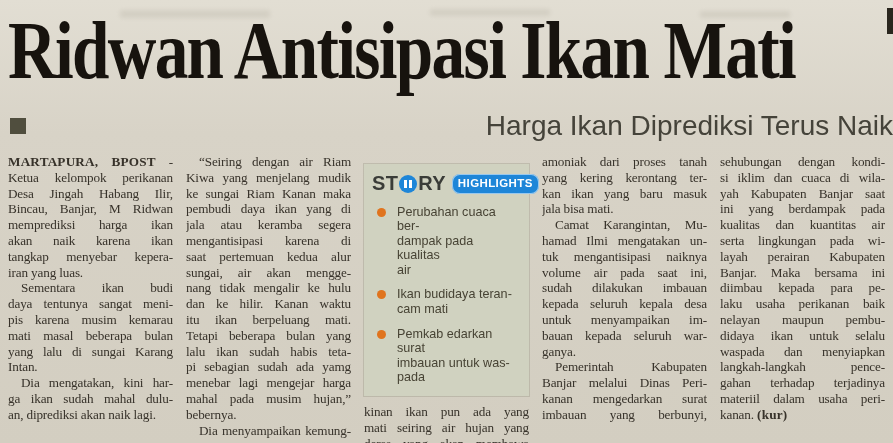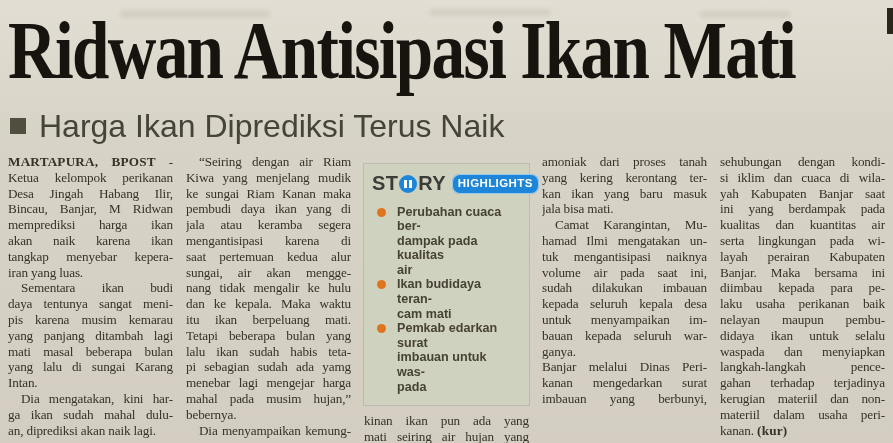--- a/index.html
+++ b/index.html
@@ -22,41 +22,41 @@
   .corner{position:absolute;right:0;top:0;width:6px;height:26px;background:#2a261e;}
 
   .headline{
     margin:8px 0 0 8px;height:92px;line-height:1.05;white-space:nowrap;
     font-family:"Liberation Serif",serif;font-weight:bold;font-size:82px;
     letter-spacing:-2px;color:var(--headline-ink);
     transform:scaleX(.82);transform-origin:0 50%;
   }
   .subhead{
     display:flex;align-items:center;gap:13px;margin:10px 0 0 10px;height:32px;
-    font-family:"Liberation Sans",sans-serif;font-size:32px;color:var(--subhead-ink);
+    font-family:"Liberation Sans",sans-serif;font-size:28px;color:var(--subhead-ink);justify-content:space-between;
   }
   .sq{width:16px;height:16px;background:var(--square);flex:none;}
 
   .cols{display:flex;gap:13px;margin:12px 8px 0 8px;}
   .col{flex:1 1 0;min-width:0;font-size:13.2px;line-height:15.8px;color:var(--ink);}
   .ln{text-align:justify;text-align-last:justify;overflow:hidden;white-space:nowrap;letter-spacing:-0.15px;}
   .ln.end{text-align-last:left;}
   .ln.ind{text-indent:13px;}
   .ln b{letter-spacing:.2px;margin-top:35px;}
 
   .hlbox{background:var(--box-bg);margin:10px 0 8px 0;padding:10px 8px 11px 8px;box-shadow:0 0 0 1px rgba(120,118,100,.25);}
   .hlrow{display:flex;align-items:center;font-family:Liberation Sans, sans-serif;font-weight:bold;}
   .st{font-size:20px;color:#3a3c38;letter-spacing:.3px;}
   .circ{width:18px;height:18px;border-radius:50%;background:var(--accent-blue);
         display:inline-flex;align-items:center;justify-content:center;gap:2.5px;margin:0 1px;flex:none;}
   .circ .bar{width:2.5px;height:8px;background:#fff;}
   .badge{background:var(--accent-blue);color:#fff;font-size:11.5px;line-height:1;
          padding:4px 6px;margin-left:6px;letter-spacing:.4px;border-radius:8px;
          box-shadow:inset 0 0 0 1px rgba(255,255,255,.55);white-space:nowrap;}
-  ul.hl-items{list-style:none;margin:11px 4px 0 0;padding:0;display:flex;flex-direction:column;font-weight:bold;}
+  ul.hl-items{list-style:none;margin:11px 4px 0 0;padding:0;display:flex;flex-direction:column;gap:10px;}
   .hl-item{display:flex;gap:11px;align-items:flex-start;}
   .dot{width:9px;height:9px;border-radius:50%;background:var(--accent-orange);margin:3px 0 0 5px;flex:none;}
   .hl-tx{font-family:"Liberation Sans",sans-serif;font-size:12.6px;line-height:14.6px;color:#474334;text-align:left;white-space:normal;}
 </style>
 </head>
 <body>
 
 <div class="page">
   <div class="ghost g1"></div>
   <div class="ghost g2"></div>
@@ -76,39 +76,38 @@
         <div class="ln">Ketua kelompok perikanan</div>
         <div class="ln">Desa Jingah Habang Ilir,</div>
         <div class="ln">Bincau, Banjar, M Ridwan</div>
         <div class="ln">memprediksi harga ikan</div>
         <div class="ln">akan naik karena ikan</div>
         <div class="ln">tangkap menyebar kepera-</div>
         <div class="ln end">iran yang luas.</div>
         <div class="ln ind">Sementara ikan budi</div>
         <div class="ln">daya tentunya sangat meni-</div>
         <div class="ln">pis karena musim kemarau</div>
-        <div class="ln">yang panjang ditambah lagi</div>
         <div class="ln">mati masal beberapa bulan</div>
         <div class="ln">yang lalu di sungai Karang</div>
         <div class="ln end">Intan.</div>
         <div class="ln ind">Dia mengatakan, kini har-</div>
         <div class="ln">ga ikan sudah mahal dulu-</div>
         <div class="ln end">an, diprediksi akan naik lagi.</div>
       </div>
     <div class="col">
         <div class="ln ind">“Seiring dengan air Riam</div>
         <div class="ln">Kiwa yang menjelang mudik</div>
         <div class="ln">ke sungai Riam Kanan maka</div>
         <div class="ln">pembudi daya ikan yang di</div>
         <div class="ln">jala atau keramba segera</div>
         <div class="ln">mengantisipasi karena di</div>
         <div class="ln">saat pertemuan kedua alur</div>
         <div class="ln">sungai, air akan mengge-</div>
         <div class="ln">nang tidak mengalir ke hulu</div>
-        <div class="ln">dan ke kepala. Maka waktu</div>
+        <div class="ln">dan ke hilir. Kanan waktu</div>
         <div class="ln">itu ikan berpeluang mati.</div>
         <div class="ln">Tetapi beberapa bulan yang</div>
         <div class="ln">lalu ikan sudah habis teta-</div>
         <div class="ln">pi sebagian sudah ada yamg</div>
         <div class="ln">menebar lagi mengejar harga</div>
         <div class="ln">mahal pada musim hujan,”</div>
         <div class="ln end">bebernya.</div>
         <div class="ln ind">Dia menyampaikan kemung-</div>
       </div>
     <div class="col">
@@ -149,38 +148,38 @@
         <div class="ln end">jala bisa mati.</div>
         <div class="ln ind">Camat Karangintan, Mu-</div>
         <div class="ln">hamad Ilmi mengatakan un-</div>
         <div class="ln">tuk mengantisipasi naiknya</div>
         <div class="ln">volume air pada saat ini,</div>
         <div class="ln">sudah dilakukan imbauan</div>
         <div class="ln">kepada seluruh kepala desa</div>
         <div class="ln">untuk menyampaikan im-</div>
         <div class="ln">bauan kepada seluruh war-</div>
         <div class="ln end">ganya.</div>
+        <div class="ln ind">Pemerintah Kabupaten</div>
         <div class="ln">Banjar melalui Dinas Peri-</div>
         <div class="ln">kanan mengedarkan surat</div>
         <div class="ln">imbauan yang berbunyi,</div>
       </div>
     <div class="col">
         <div class="ln">sehubungan dengan kondi-</div>
         <div class="ln">si iklim dan cuaca di wila-</div>
         <div class="ln">yah Kabupaten Banjar saat</div>
         <div class="ln">ini yang berdampak pada</div>
         <div class="ln">kualitas dan kuantitas air</div>
         <div class="ln">serta lingkungan pada wi-</div>
         <div class="ln">layah perairan Kabupaten</div>
         <div class="ln">Banjar. Maka bersama ini</div>
         <div class="ln">diimbau kepada para pe-</div>
         <div class="ln">laku usaha perikanan baik</div>
         <div class="ln">nelayan maupun pembu-</div>
         <div class="ln">didaya ikan untuk selalu</div>
         <div class="ln">waspada dan menyiapkan</div>
         <div class="ln">langkah-langkah pence-</div>
         <div class="ln">gahan terhadap terjadinya</div>
-        <div class="ln">kerugian materiil dan non-</div>
         <div class="ln">materiil dalam usaha peri-</div>
         <div class="ln end">kanan. <b>(kur)</b></div>
       </div>
   </div>
 </div>
 
 </body></html>

